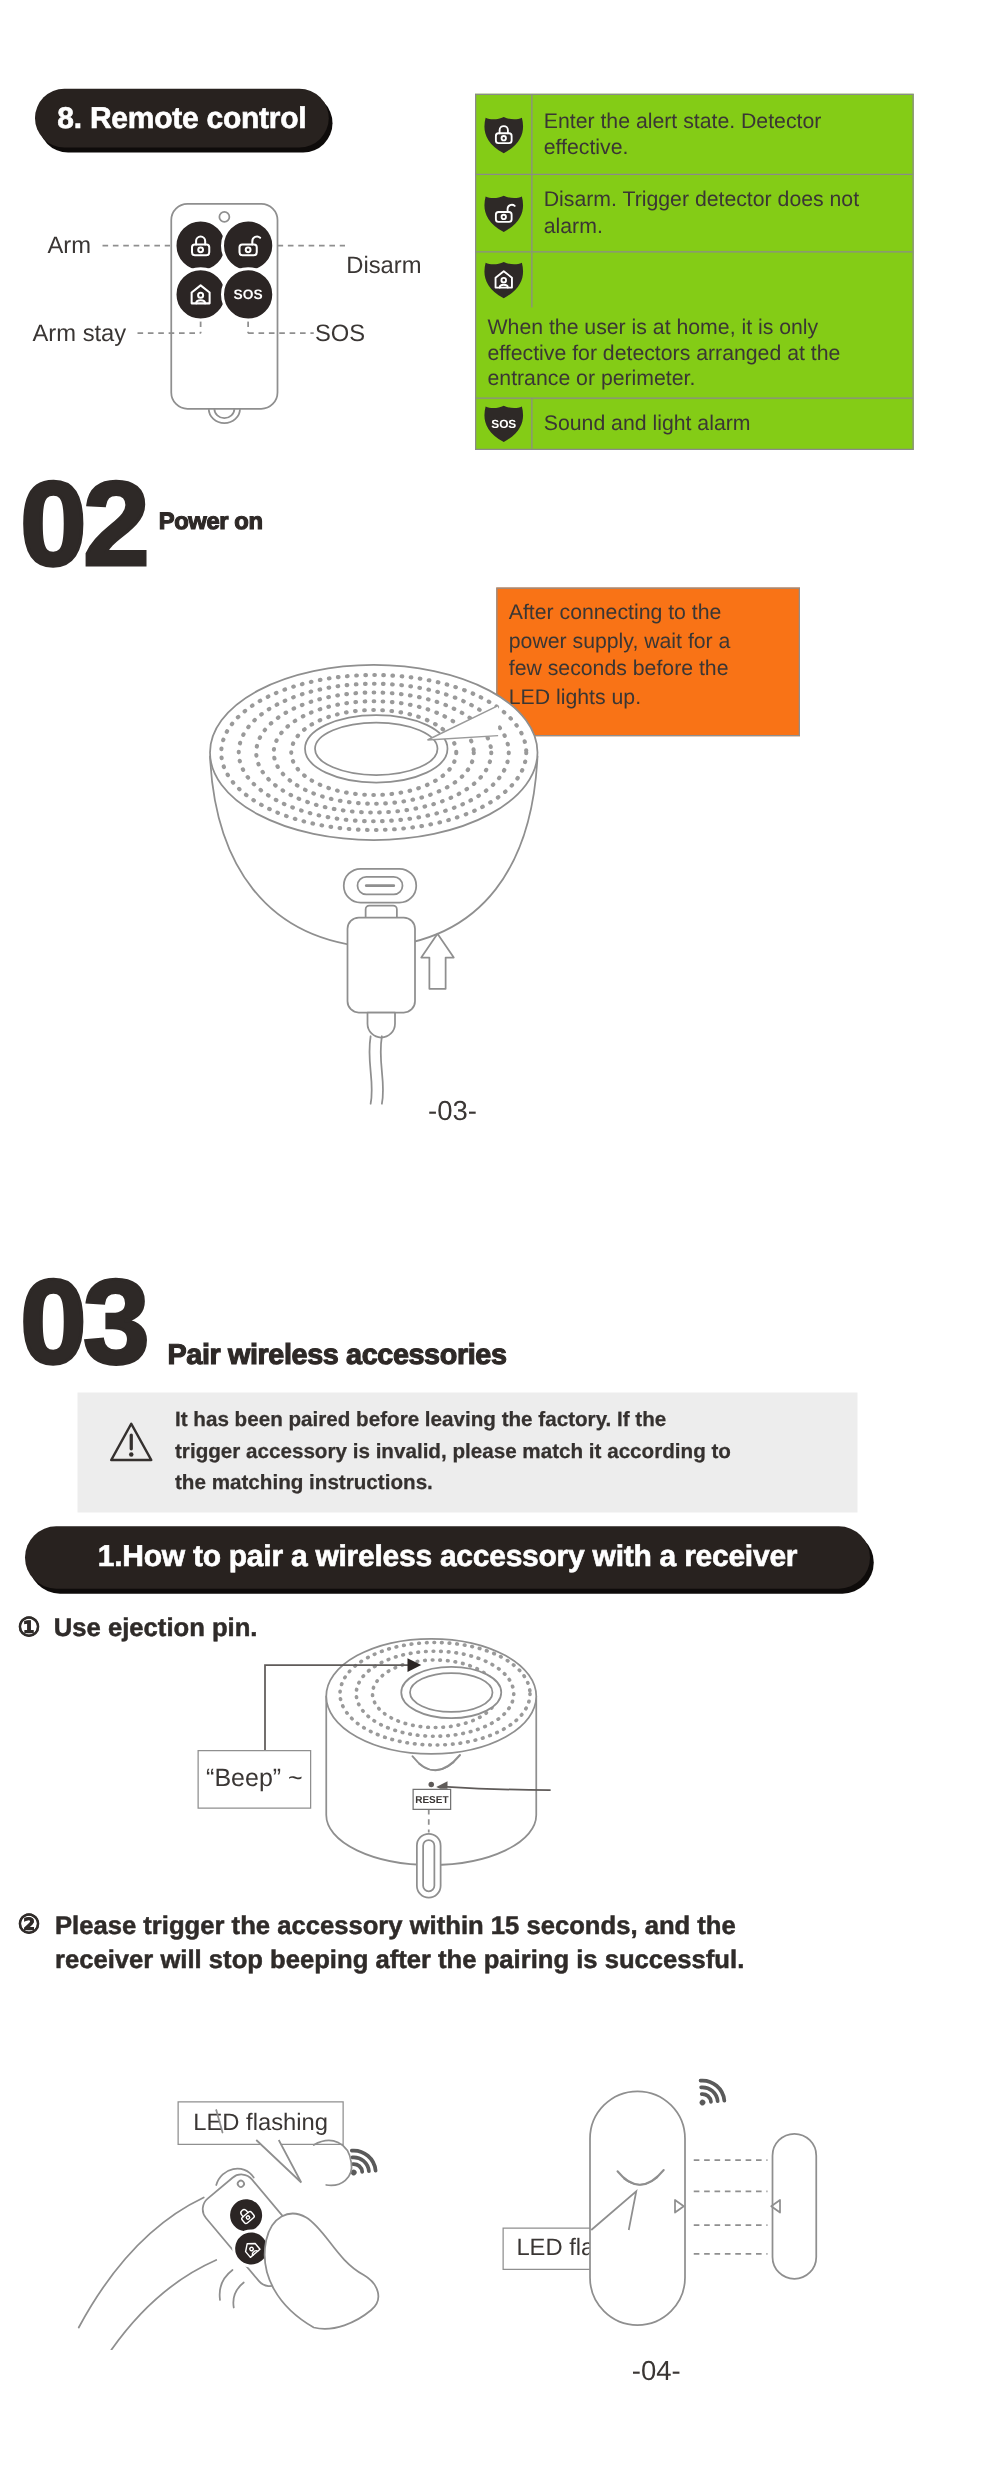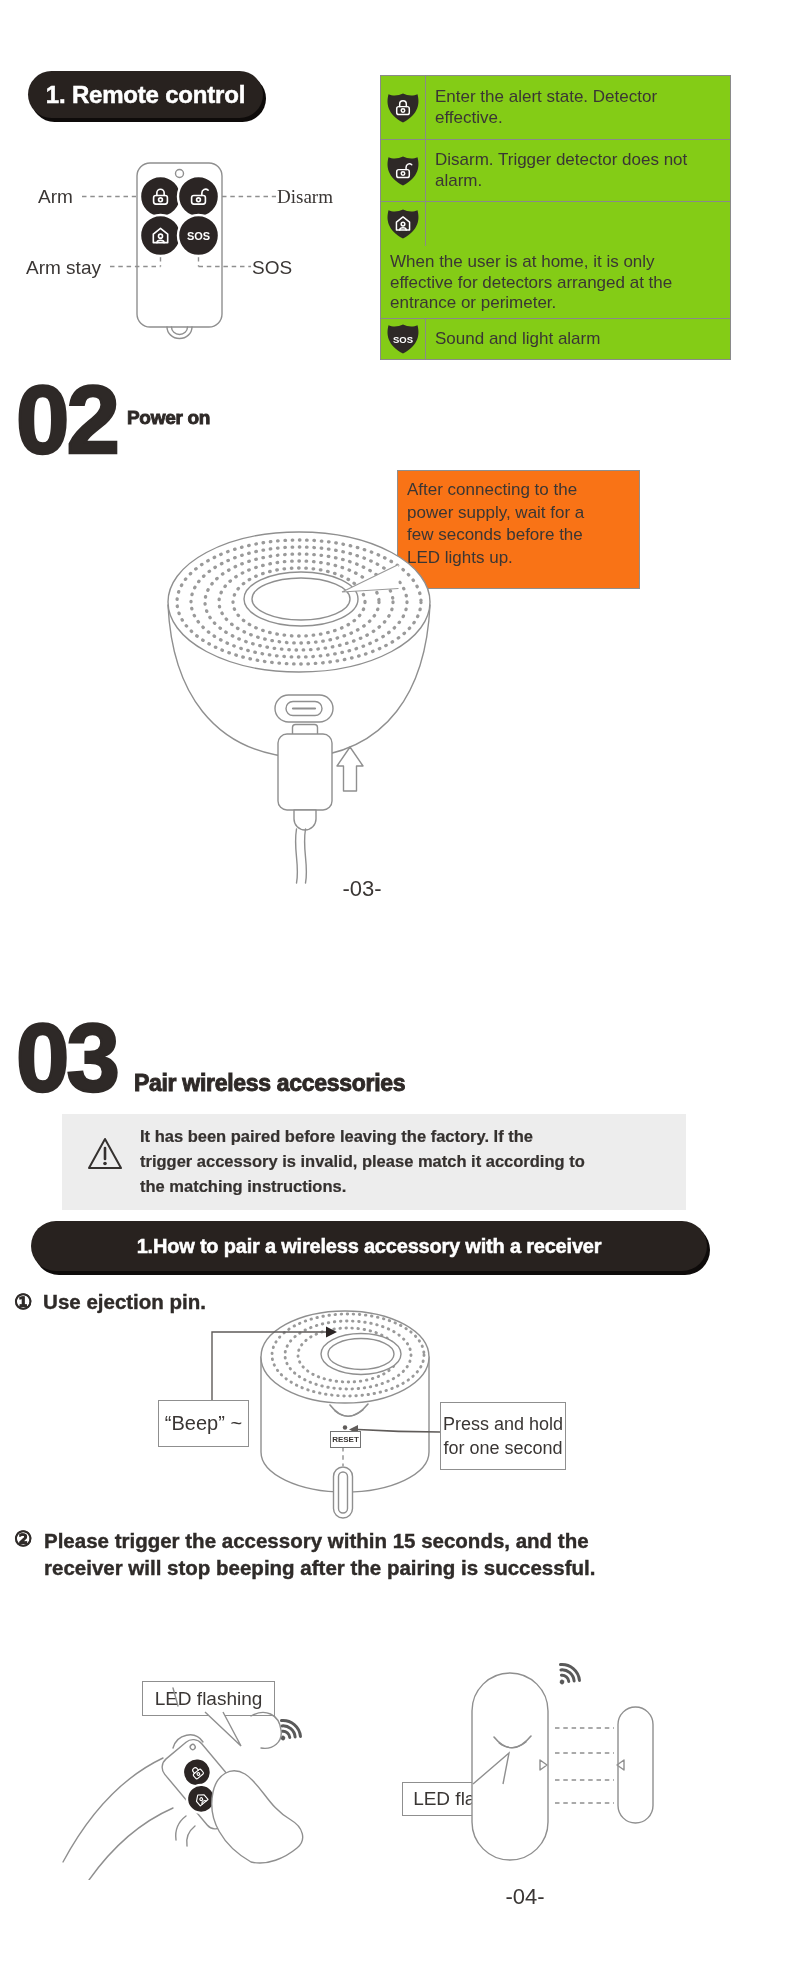--- a/index.html
+++ b/index.html
@@ -71,21 +71,21 @@
       <circle r="2.3" style="fill:#5a5a5a;stroke:none"></circle>
       <path d="M-4.8 -4.8A6.8 6.8 0 0 1 4.8 -4.8"></path>
       <path d="M-8.6 -8.6A12.2 12.2 0 0 1 8.6 -8.6"></path>
       <path d="M-12.4 -12.4A17.6 17.6 0 0 1 12.4 -12.4"></path>
     </g>
   </defs>
 </svg>
 
 <div class="page">
 
-  <div class="abs pill" style="left:28px;top:71px;width:235px;height:47px;font-size:24px;">1. Remote control</div>
+  <div class="abs pill" style="left:28px;top:71px;width:235px;height:47px;font-size:24px;">8. Remote control</div>
 
   <svg class="abs" style="left:30px;top:140px;" width="350" height="205" viewBox="0 0 350 205">
     <rect x="107" y="23" width="85" height="164" rx="13" class="lnw"></rect>
     <circle cx="149.5" cy="33.5" r="4" class="ln"></circle>
     <path d="M137 187a12.5 11.5 0 0 0 25 0" class="ln"></path>
     <path d="M141.5 187a8 7.5 0 0 0 16 0" class="ln"></path>
     <path d="M52 56.5H106" class="dsh"></path>
     <path d="M192 56.5H246" class="dsh"></path>
     <path d="M130.5 117V126.5" class="dsh"></path>
     <path d="M80 126.5H130.5" class="dsh"></path>
@@ -95,21 +95,21 @@
     <circle cx="168.5" cy="56.5" r="20.5" class="btn"></circle>
     <circle cx="130.5" cy="95.5" r="20.5" class="btn"></circle>
     <circle cx="168.5" cy="95.5" r="20.5" class="btn"></circle>
     <use href="#g-lock" x="119" y="45" width="23" height="23" class="wht"></use>
     <use href="#g-unlock" x="157" y="45" width="23" height="23" class="wht"></use>
     <use href="#g-homeperson" x="119" y="84" width="23" height="23" class="wht"></use>
     <text x="168.5" y="99.5" text-anchor="middle" class="sostxt" font-size="11">SOS</text>
   </svg>
 
   <div class="abs rc-label" style="left:38px;top:186px;">Arm</div>
-  <div class="abs rc-label" style="left:277px;top:186px;font-family:Liberation Serif, serif;">Disarm</div>
+  <div class="abs rc-label" style="left:277px;top:202px;">Disarm</div>
   <div class="abs rc-label" style="left:26px;top:257px;">Arm stay</div>
   <div class="abs rc-label" style="left:252px;top:257px;">SOS</div>
 
   <div class="abs tbl" style="left:380px;top:75px;width:349px;">
     <div class="trow" style="height:63px;">
       <div class="ticon">
         <svg width="34" height="32" viewBox="0 0 34 32">
           <path class="badge" d="M17 1.5C21.5 3.8 27.5 4 31.5 2.2C33.8 11 33 22 17 30.5C1 22 0.2 11 2.5 2.2C6.5 4 12.5 3.8 17 1.5Z"></path>
           <use href="#g-lock" x="6.5" y="5" width="21" height="21" class="wht"></use>
         </svg>
@@ -188,21 +188,21 @@
       <path d="M19 12 V23" style="stroke:#35312f;stroke-width:2.6;stroke-linecap:round"></path>
       <circle cx="19" cy="27.5" r="1.8" style="fill:#35312f"></circle>
     </svg>
     <div class="abs warntext" style="left:78px;top:10px;width:530px;">
       <div>It has been paired before leaving the factory. If the</div>
       <div>trigger accessory is invalid, please match it according to</div>
       <div>the matching instructions.</div>
     </div>
   </div>
 
-  <div class="abs pill" style="left:31px;top:1221px;width:676px;height:50px;font-size:20px;">1.How to pair a wireless accessory with a receiver</div>
+  <div class="abs pill" style="left:20px;top:1221px;width:676px;height:50px;font-size:24px;">1.How to pair a wireless accessory with a receiver</div>
 
   <div class="abs step" style="left:14px;top:1290px;">
     <span>①</span>
     <span style="margin-left:5px;">Use ejection pin.</span>
   </div>
 
   <svg class="abs" style="left:130px;top:1305px;" width="560" height="225" viewBox="0 0 560 225">
     <path d="M131 52 L131 147 A84 40 0 0 0 299 147 L299 52" class="ln"></path>
     <ellipse cx="215" cy="52" rx="84" ry="46" class="lnw"></ellipse>
     <ellipse cx="218" cy="50" rx="50" ry="27" class="dots2"></ellipse>
@@ -217,24 +217,20 @@
     <circle cx="215" cy="122.5" r="2.2" style="fill:#5f5b59"></circle>
     <path d="M310 127 C280 127 252 126 228 124.5" class="ln2"></path>
     <polygon points="228,120 219,124.5 228,129" style="fill:#5f5b59"></polygon>
     <path d="M213 142 V161" class="dsh"></path>
     <rect x="203.5" y="162" width="19" height="51" rx="9.5" class="lnw"></rect>
     <rect x="208.5" y="167" width="9" height="41" rx="4.5" class="ln"></rect>
   </svg>
 
   <div class="abs labelbox" style="left:158px;top:1400px;width:89px;height:45px;font-size:20px;">“Beep” ~</div>
   <div class="abs resetbox" style="left:330px;top:1431px;width:29px;height:15px;">RESET</div>
-  <div class="abs labelbox" style="left:440px;top:1402px;width:124px;height:66px;flex-direction:column;font-size:18px;line-height:24px;">
-    <div>Press and hold</div>
-    <div>for one second</div>
-  </div>
 
   <div class="abs step" style="left:14px;top:1527px;width:676px;">
     <span class="abs" style="left:0;top:0;">②</span>
     <div class="lines" style="margin-left:30px;">
       <div>Please trigger the accessory within 15 seconds, and the</div>
       <div>receiver will stop beeping after the pairing is successful.</div>
     </div>
   </div>
 
   <div class="abs labelbox" style="left:142px;top:1681px;width:131px;height:33px;z-index:1;">LED flashing</div>

